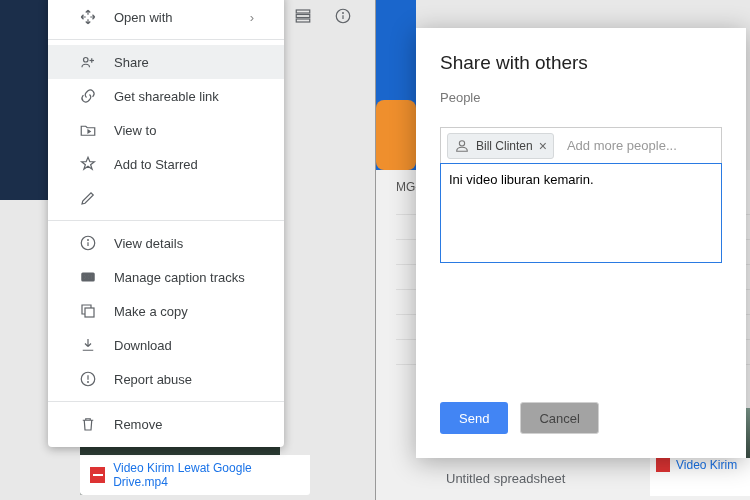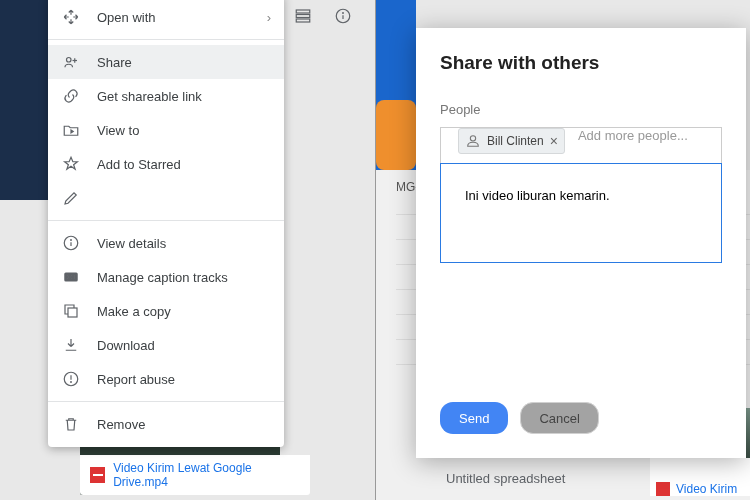--- a/index.html
+++ b/index.html
@@ -10,56 +10,56 @@
 
 
 .bg-strip{position:absolute;left:0;top:0;width:60px;height:200px;background:#1b2e4a}
 .thumb{position:absolute;width:200px;height:120px;background:linear-gradient(#4a6b5a 0%,#4a6b5a 60%,#2b3b33 60%,#2b3b33 100%);border-radius:2px}
 .file-card{position:absolute;height:40px;background:#fff;display:flex;align-items:center;padding:0 10px;border-radius:0 0 3px 3px;font-size:12px;color:#1a73e8}
 .file-card .fi{width:16px;height:16px;background:#d33;margin-right:8px;position:relative}
 .file-card .fi:before{content:"";position:absolute;left:3px;top:7px;width:10px;height:2px;background:#fff}
 
 
 .ctx{position:absolute;left:48px;top:-6px;width:236px;background:#fff;border-radius:4px;box-shadow:0 2px 10px rgba(0,0,0,.3);padding:6px 0;z-index:10}
-.ctx .row{display:flex;align-items:center;height:34px;padding:0 13px;font-size:13px;color:#3c4043;cursor:pointer}
+.ctx .row{display:flex;align-items:center;height:34px;padding:0 30px;font-size:13px;color:#3c4043;cursor:pointer}
 .ctx .row.h{background:#eef0f1}
 .ctx .row .ic{width:20px;height:20px;margin-right:16px;display:flex;align-items:center;justify-content:center;color:#5f6368}
 .ctx .row .lab{flex:1}
 .ctx .row .chev{color:#888}
 .ctx .sep{height:1px;background:#e1e3e5;margin:5px 0}
 
 
 .topicons{position:absolute;right:22px;top:6px;display:flex;gap:20px;color:#5f6368;z-index:5}
 .topicons div{width:20px;height:20px;display:flex;align-items:center;justify-content:center}
 
 
 .rbg{position:absolute;left:0;top:0;width:100%;height:100%}
 .rbg .blue{position:absolute;left:0;top:0;width:40px;height:200px;background:#1a66cc}
 .rbg .orange{position:absolute;left:0;top:100px;width:40px;height:70px;background:#ef8f2d;border-radius:8px}
 .rbg .pale{position:absolute;left:0;top:170px;width:375px;height:330px;background:#f0f0f0}
 .rbg .lines{position:absolute;left:20px;top:190px;width:360px}
 .rbg .lines div{height:1px;background:#ddd;margin:24px 0}
 .rbg .lab1{position:absolute;left:20px;top:180px;font-size:12px;color:#555}
 .rbg .thumb2{position:absolute;right:0;top:408px;width:100px;height:50px;background:linear-gradient(#7e9a8e,#3a4d44)}
-.rbg .card2{position:absolute;right:0;bottom:4px;width:100px;height:38px;background:#fff;display:flex;align-items:flex-end;padding:0 6px;font-size:12px;color:#1a73e8}
+.rbg .card2{position:absolute;right:0;bottom:4px;width:100px;height:38px;background:#fff;display:flex;align-items:flex-start;padding:0 6px;font-size:12px;color:#1a73e8}
 .rbg .card2 .fi{width:14px;height:14px;background:#d33;margin-right:6px}
 .rbg .sslab{position:absolute;left:70px;bottom:14px;font-size:13px;color:#5f6368}
 
 
 .dlg{position:absolute;left:40px;top:28px;width:330px;height:430px;background:#fff;box-shadow:0 4px 24px rgba(0,0,0,.3);padding:24px;z-index:20}
-.dlg h2{font-size:19px;font-weight:700;color:#222;margin-bottom:28px}
-.dlg .plab{font-size:13px;color:#777;margin-bottom:10px}
-.chips{border:1px solid #ccc;border-bottom:none;display:flex;height:36px;padding:0 17px}
+.dlg h2{font-size:19px;font-weight:400;color:#222;margin-bottom:16px}
+.dlg .plab{font-size:13px;color:#777;margin-bottom:22px}
+.chips{border:1px solid #ccc;border-bottom:none;display:flex;align-items:center;height:36px;padding:0 6px}
 .chip{display:flex;align-items:center;background:#eceff1;border:1px solid #d5d8da;border-radius:3px;height:26px;padding:0 6px;font-size:12px;color:#444}
 .chip .pi{width:16px;height:16px;margin-right:6px;display:flex;align-items:center;justify-content:center;color:#777}
 .chip .x{margin-left:6px;cursor:pointer;color:#666;font-size:14px}
 .addp{margin-left:13px;color:#999;font-size:13px}
-.msg{width:100%;height:100px;border:1px solid #2a7ae2;outline:none;padding:24px;font-size:13px;resize:none;font-family:inherit}
+.msg{width:100%;height:100px;border:1px solid #2a7ae2;outline:none;padding:8px;font-size:13px;resize:none;font-family:inherit}
 .btns{position:absolute;left:24px;bottom:24px;display:flex;gap:12px}
-.btn{height:32px;padding:0 18px;border-radius:13px;font-size:13px;cursor:pointer;border:1px solid transparent}
+.btn{height:32px;padding:0 18px;border-radius:3px;font-size:13px;cursor:pointer;border:1px solid transparent}
 .btn.pri{background:#4285f4;color:#fff;font-weight:500}
 .btn.sec{background:#a3a3a3;color:#444;border-color:#d0d0d0}
 
 svg{width:18px;height:18px;stroke:currentColor;fill:none;stroke-width:1.6}
 </style>
 </head>
 <body>
 
 <div class="half left">
   <div class="bg-strip"></div>

